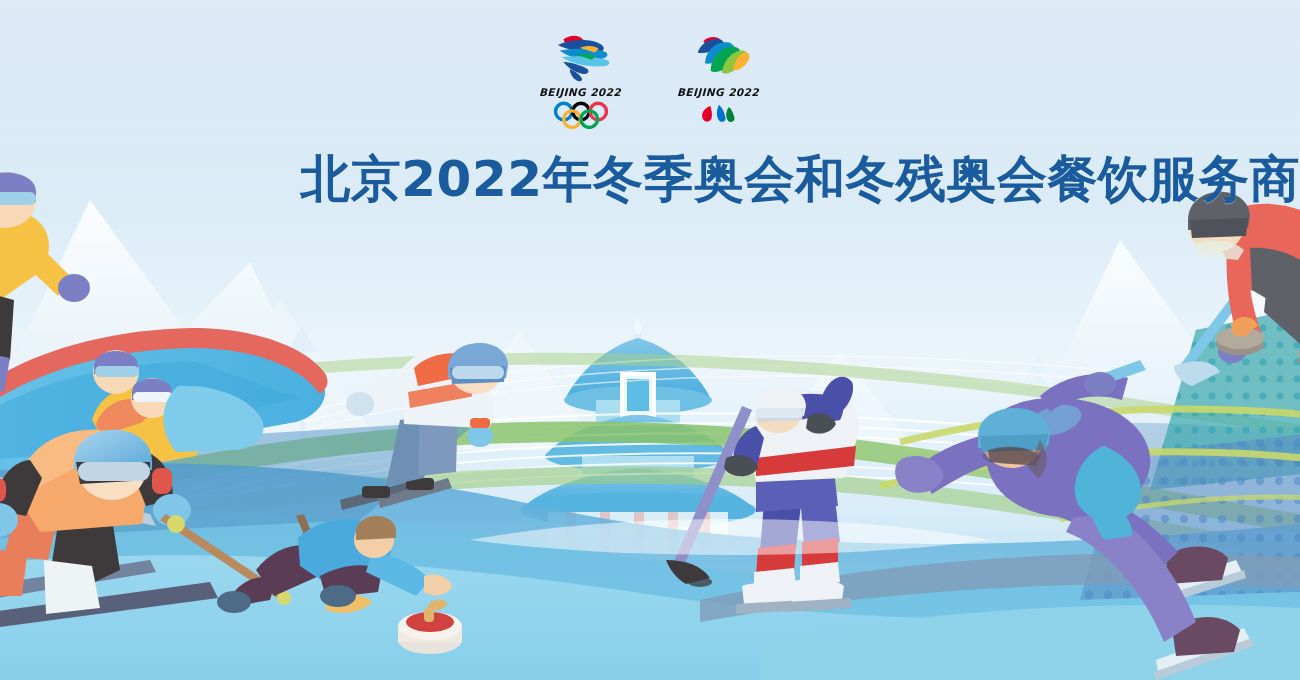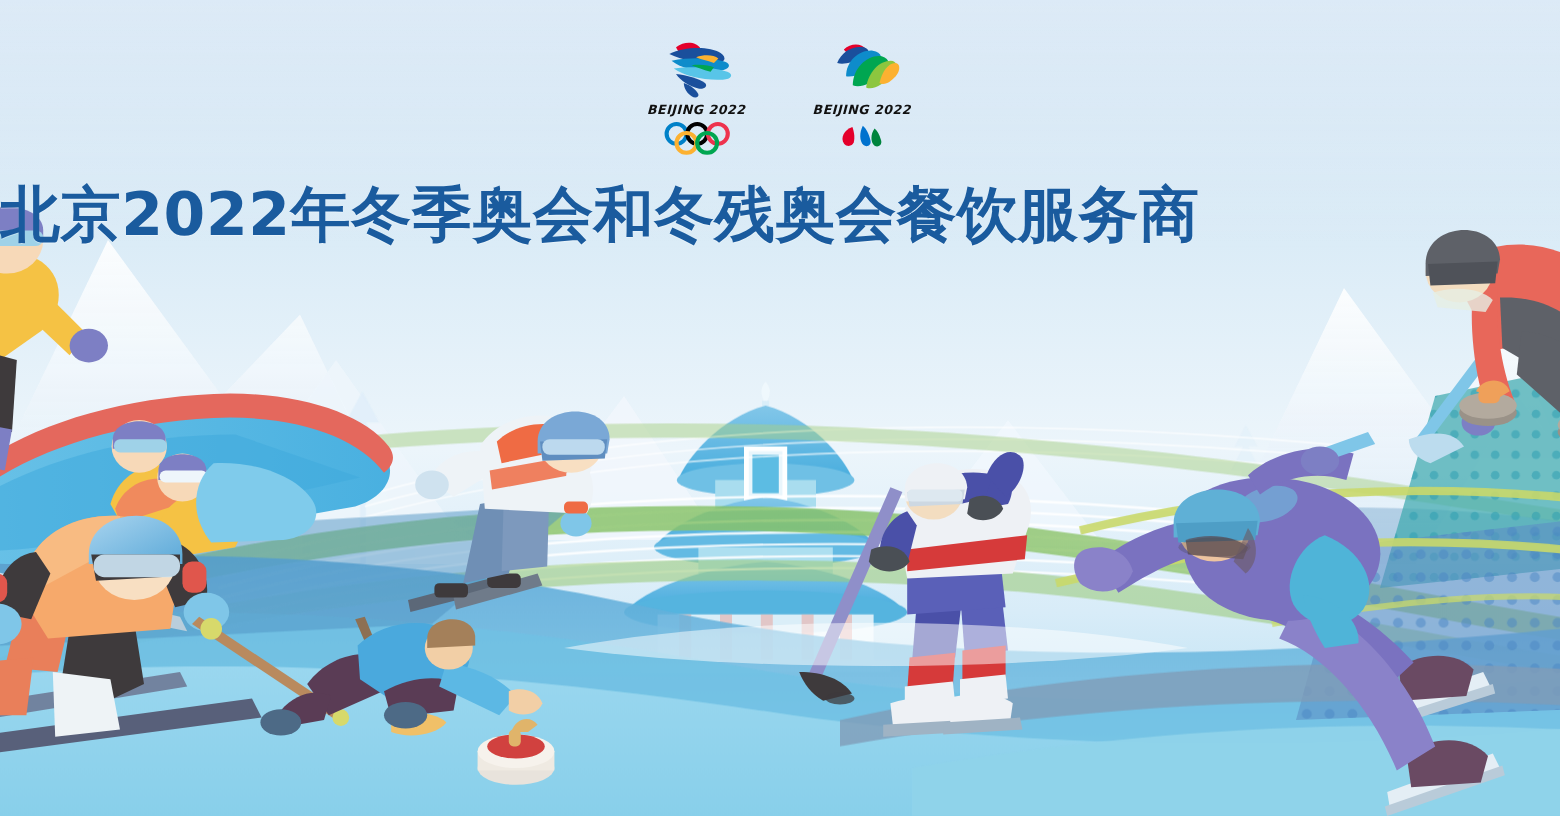--- a/index.html
+++ b/index.html
@@ -28,21 +28,21 @@
     color:#111;margin-top:2px;white-space:nowrap;
     transform:skewX(-4deg);
   }
   .emblem-mark{height:52px;}
   .rings{margin-top:3px;}
   .agitos{margin-top:4px;}
 
   
   #title{
     position:absolute;top:146px;left:0;width:1300px;
-    text-align:left;z-index:45;
+    text-align:right;z-index:45;
     font-family:"DejaVu Sans","Liberation Sans",sans-serif;
     font-weight:700;
     font-size:50px;
     letter-spacing:.5px;
     color:#1a5b9e;
     white-space:nowrap;
     text-shadow:0 1px 0 rgba(255,255,255,.35);
   }
 </style>
 </head>

